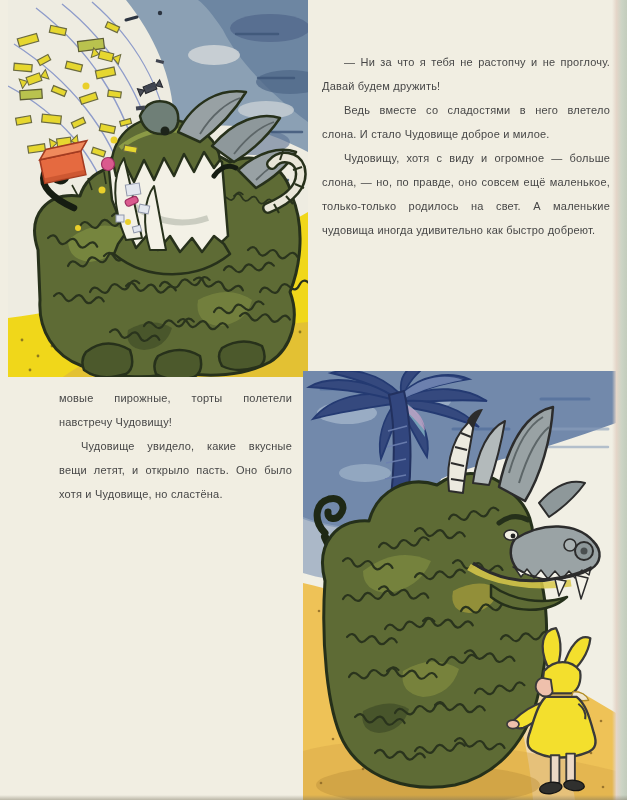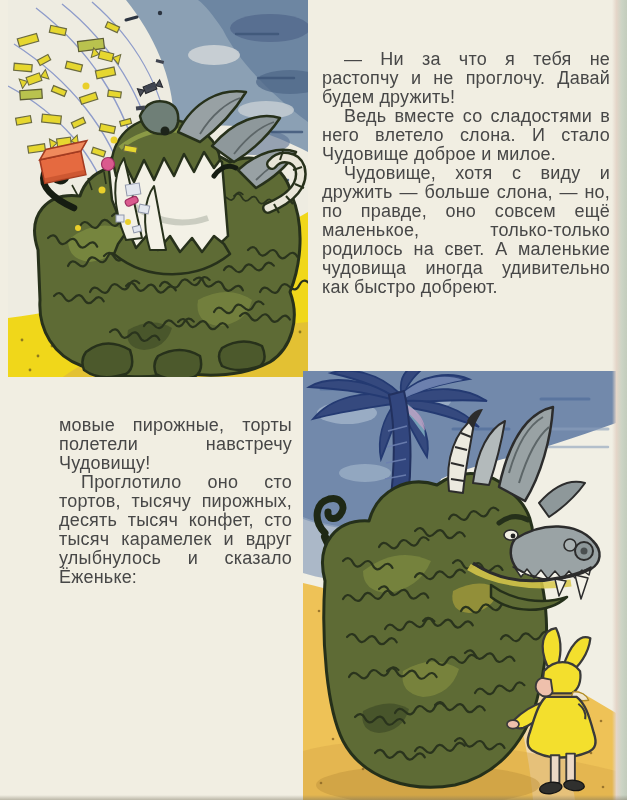--- a/index.html
+++ b/index.html
@@ -5,27 +5,27 @@
   html,body{margin:0;padding:0;background:#8e8e86;}
   .page{
     position:relative;width:627px;height:800px;margin:0 auto;
     background:#f1eee2;overflow:hidden;
     font-family:"Liberation Sans",sans-serif;
   }
   .illus{position:absolute;}
   .illus svg{display:block;}
   .col{
     position:absolute;color:#474747;text-align:justify;
-    font-size:18px;line-height:19px;letter-spacing:0.2px;
+    font-size:11px;line-height:24px;letter-spacing:0.2px;
     hyphens:auto;-webkit-hyphens:auto;
   }
   .col p{margin:0;text-indent:22px;}
   .col p.continuation{text-indent:0;}
   .col-top{left:322px;top:50px;width:288px;}
-  .col-bottom{left:59px;top:416px;width:233px;}
+  .col-bottom{left:59px;top:386px;width:233px;}
   .edge-right{
     position:absolute;top:0;right:0;width:15px;height:100%;
     background:linear-gradient(90deg,rgba(226,211,199,0) 0%,#e4d5c8 30%,#ccd4c5 65%,#c3ccbc 100%);
   }
   .edge-bottom{
     position:absolute;left:0;bottom:0;width:100%;height:5px;
     background:linear-gradient(0deg,rgba(120,115,95,0.45),rgba(120,115,95,0));
   }
 </style>
 </head>
@@ -240,26 +240,26 @@
         </g>
         <path d="M118,20 l11,-3" stroke="#2c3440" stroke-width="3" stroke-linecap="round"></path>
         <circle cx="152" cy="13" r="2.2" fill="#2c3440"></circle>
       </g>
     </svg>
   </div>
 
   <div class="col col-top">
     <p>— Ни за что я тебя не растопчу и не проглочу. Давай будем дружить!</p>
     <p>Ведь вместе со сладостями в него влетело слона. И стало Чудовище доброе и милое.</p>
-    <p>Чудовище, хотя с виду и дружить — больше слона, — но, по правде, оно совсем ещё маленькое, только-только родилось на свет. А маленькие чудовища иногда удивительно как быстро добреют.</p>
+    <p>Чудовищу, хотя с виду и огромное — больше слона, — но, по правде, оно совсем ещё маленькое, только-только родилось на свет. А маленькие чудовища иногда удивительно как быстро добреют.</p>
   </div>
 
   <div class="col col-bottom">
     <p class="continuation">мовые пирожные, торты полетели навстречу Чудовищу!</p>
-    <p>Проглотило оно сто тортов, тысячу пирожных, десять тысяч конфет, сто тысяч карамелек и вдруг улыбнулось и сказало Ёженьке:</p>
+    <p>Чудовище увидело, какие вкусные вещи летят, и открыло пасть. Оно было хотя и Чудовище, но сластёна.</p>
   </div>
 
   <div class="illus" style="left:303px;top:371px;width:313px;height:429px;" title="Smiling shaggy green monster with grey horns and fins sitting on yellow sand under a blue palm tree, facing a little girl in a yellow dress with a big yellow bow">
     <svg width="313" height="429" viewBox="0 0 313 429">
       <g>
         <rect width="313" height="429" fill="#f1efe4"></rect>
         <path d="M0,0 H313 V52 C268,68 232,80 200,88 C170,96 150,102 138,108 C130,132 118,148 98,154 C62,162 28,158 0,148 Z" fill="#7289ab"></path>
         <path d="M0,146 C30,158 70,160 100,152 L94,206 C60,214 26,210 0,202 Z" fill="#93a6bf" opacity="0.75"></path>
         <ellipse cx="44" cy="42" rx="30" ry="11" fill="#a9bacf" opacity="0.7"></ellipse>
         <ellipse cx="122" cy="30" rx="26" ry="9" fill="#a9bacf" opacity="0.7"></ellipse>

